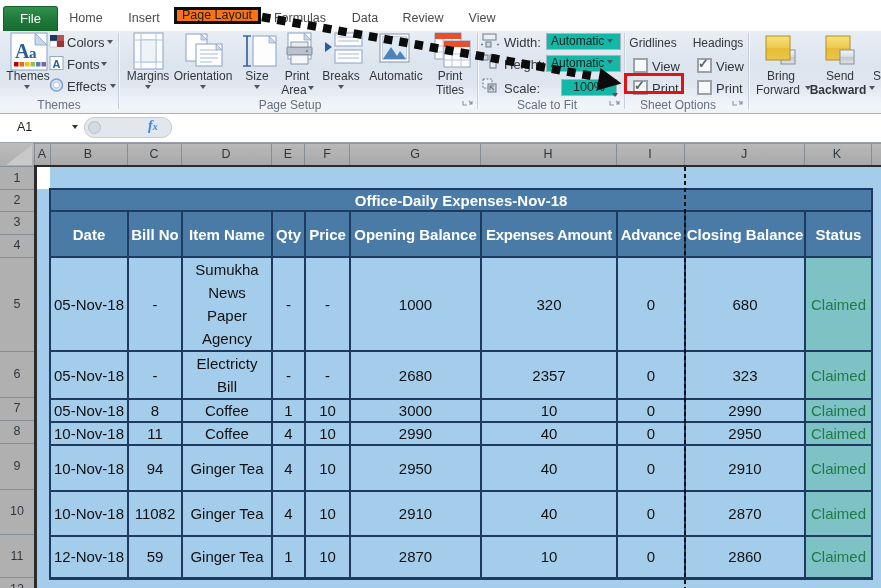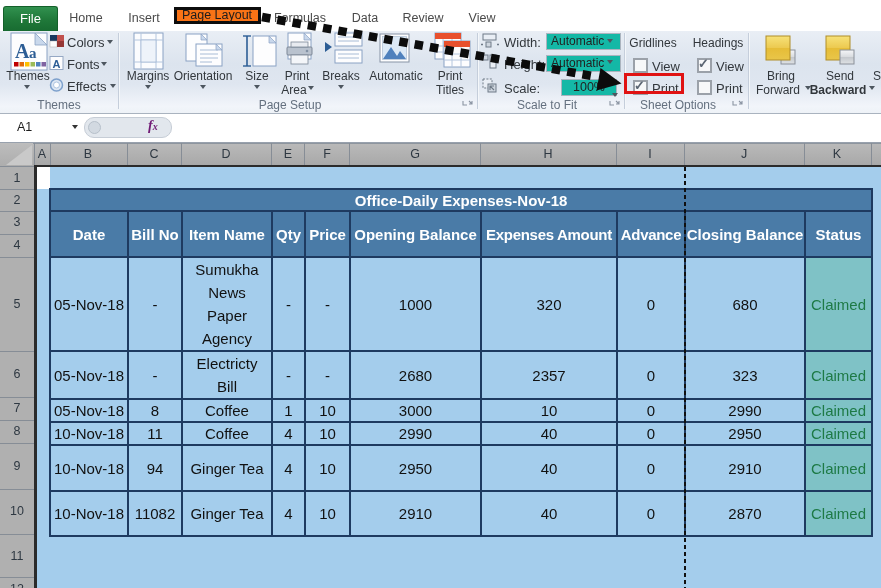--- a/index.html
+++ b/index.html
@@ -226,21 +226,21 @@
 
 <line x1="262" y1="17" x2="592" y2="76" stroke="#0c0c0c" stroke-width="8.5" stroke-dasharray="8.5 7"></line>
 <polygon points="621.5,83.5 596.5,90.5 600.5,68" fill="#0c0c0c"></polygon>
 </svg>
 
 <div class="abs" style="left:0;top:114px;width:881px;height:28px;background:#fff;border-bottom:1px solid #98a1ad;"></div>
 <div class="abs" style="left:17px;top:120px;font-size:12.5px;color:#1c1c1c;">A1</div>
 <div class="caret" style="left:72px;top:125px;border-top-color:#333;"></div>
 <div class="abs" style="left:84px;top:117px;width:86px;height:19px;background:#e2e7ed;border:1px solid #c6cdd6;border-radius:10px;"></div>
 <div class="abs" style="left:88px;top:121px;width:11px;height:11px;background:#d2d9e1;border:1px solid #b7c0ca;border-radius:50%;"></div>
-<div class="abs" style="left:148px;top:118px;font-family:'Liberation Serif',serif;font-style:italic;font-weight:bold;font-size:14px;color:#701a75;">f<span style="font-size:10px;">x</span></div>
+<div class="abs" style="left:148px;top:118px;font-family:'Liberation Serif',serif;font-style:italic;font-weight:bold;font-size:14px;color:#3b82f6;">f<span style="font-size:10px;">x</span></div>
 
 <div class="abs" style="left:0;top:143px;width:881px;height:23px;background:linear-gradient(#b9b9b9,#a7a7a7);border-top:1px solid #8d959e;"></div>
 <div class="abs" style="left:0;top:143px;width:33px;height:23px;background:linear-gradient(#bdbdbd,#adadad);"></div>
 <div class="abs" style="left:0;top:143px;width:0;height:0;border-left:26px solid transparent;border-bottom:20px solid #c9c9c9;margin-left:6px;margin-top:2px;"></div>
 <div class="hdrtxt" style="left:42px;top:147px;">A</div>
 <div class="hdrtxt" style="left:88px;top:147px;">B</div>
 <div class="hdrtxt" style="left:154px;top:147px;">C</div>
 <div class="hdrtxt" style="left:226px;top:147px;">D</div>
 <div class="hdrtxt" style="left:288px;top:147px;">E</div>
 <div class="hdrtxt" style="left:327px;top:147px;">F</div>
@@ -388,16 +388,28 @@
         <td class="dt">11082</td>
         <td class="dt">Ginger Tea</td>
         <td class="dt">4</td>
         <td class="dt">10</td>
         <td class="dt">2910</td>
         <td class="dt">40</td>
         <td class="dt">0</td>
         <td class="dt">2870</td>
         <td class="st">Claimed</td>
       </tr>
+<tr style="height:42px;">
+        <td class="dt" style="border-bottom:3px solid #1e3a60;">12-Nov-18</td>
+        <td class="dt" style="border-bottom:3px solid #1e3a60;">59</td>
+        <td class="dt" style="border-bottom:3px solid #1e3a60;">Ginger Tea</td>
+        <td class="dt" style="border-bottom:3px solid #1e3a60;">1</td>
+        <td class="dt" style="border-bottom:3px solid #1e3a60;">10</td>
+        <td class="dt" style="border-bottom:3px solid #1e3a60;">2870</td>
+        <td class="dt" style="border-bottom:3px solid #1e3a60;">10</td>
+        <td class="dt" style="border-bottom:3px solid #1e3a60;">0</td>
+        <td class="dt" style="border-bottom:3px solid #1e3a60;">2860</td>
+        <td class="st" style="border-bottom:3px solid #1e3a60;">Claimed</td>
+      </tr>
 </tbody>
   </table>
 
 <div class="abs" style="left:683.5px;top:167px;width:2px;height:421px;background:repeating-linear-gradient(180deg,#101010 0 4px,transparent 4px 7px);"></div>
 
 </body></html>

